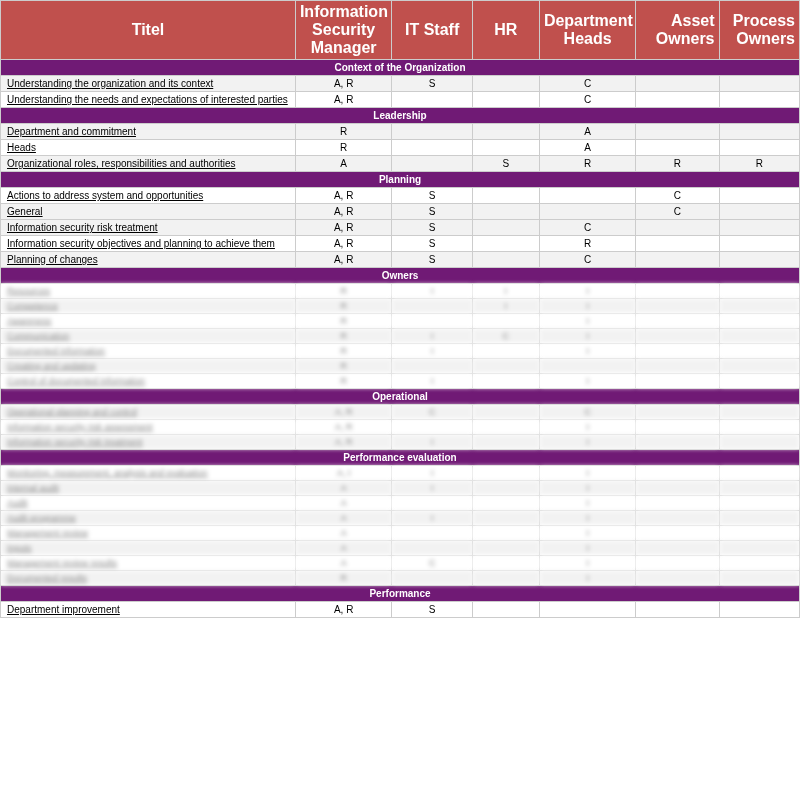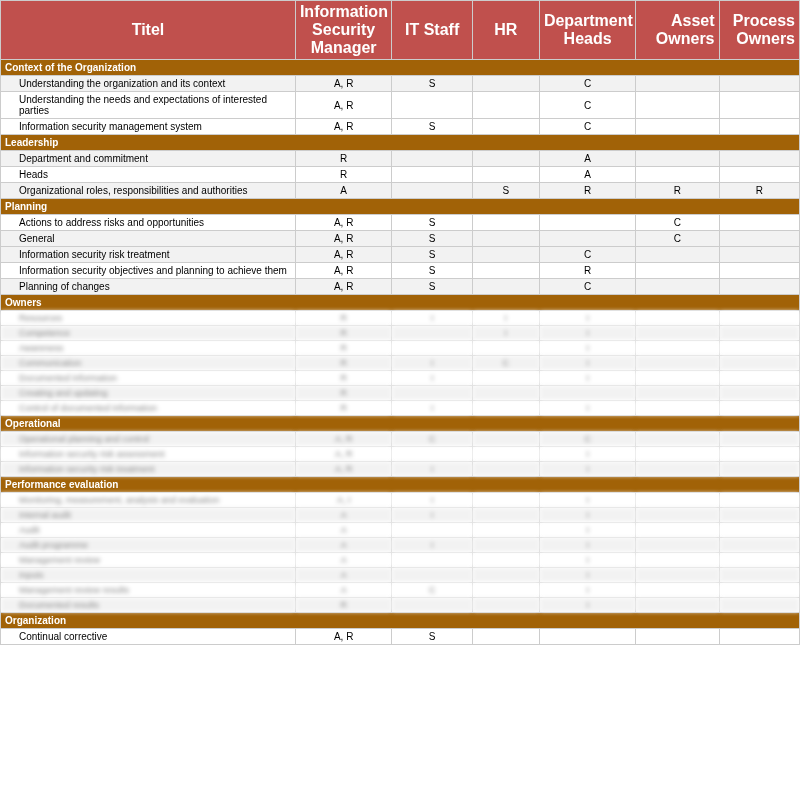--- a/index.html
+++ b/index.html
@@ -17,34 +17,35 @@
     }
     th, td {
       border: 1px solid #ccc;
       padding: 2px 4px;
       text-align: center;
       vertical-align: middle;
       overflow: hidden;
     }
     td.row-label {
       text-align: left;
-      padding-left: 18px;
+      padding-left: 6px;
+      text-decoration: underline;
     }
     thead th {
       background-color: #c0504d;
       color: #fff;
       font-weight: bold;
       font-size: 16px;
       vertical-align: middle;
     }
     .section-header td {
-      background-color: #a16207;
+      background-color: #701a75;
       color: #fff;
       font-weight: bold;
-      text-align: left;
+      text-align: center;
       padding-left: 4px;
       font-size: 10px;
     }
     .row-even td { background-color: #f2f2f2; }
     .row-odd td { background-color: #ffffff; }
     .blurred { filter: blur(2px); color: #888; font-size: 9px; }
     .col-title { width: 220px; margin-top: 43px; }
     .col-ism { width: 72px; }
     .col-it { width: 60px; }
     .col-hr { width: 50px; text-align: center; }
@@ -87,29 +88,20 @@
       </tr>
       <tr class="row-odd">
         <td class="row-label">Understanding the needs and expectations of interested parties</td>
         <td>A, R</td>
         <td></td>
         <td></td>
         <td>C</td>
         <td></td>
         <td></td>
       </tr>
-      <tr class="row-odd">
-        <td class="row-label">Information security management system</td>
-        <td>A, R</td>
-        <td>S</td>
-        <td></td>
-        <td>C</td>
-        <td></td>
-        <td></td>
-      </tr>
       <tr class="section-header">
         <td colspan="7">Leadership</td>
       </tr>
       <tr class="row-even">
         <td class="row-label">Department and commitment</td>
         <td>R</td>
         <td></td>
         <td></td>
         <td>A</td>
         <td></td>
@@ -130,21 +122,21 @@
         <td></td>
         <td>S</td>
         <td>R</td>
         <td>R</td>
         <td>R</td>
       </tr>
       <tr class="section-header">
         <td colspan="7">Planning</td>
       </tr>
       <tr class="row-odd">
-        <td class="row-label">Actions to address risks and opportunities</td>
+        <td class="row-label">Actions to address system and opportunities</td>
         <td>A, R</td>
         <td>S</td>
         <td></td>
         <td></td>
         <td>C</td>
         <td></td>
       </tr>
       <tr class="row-even">
         <td class="row-label">General</td>
         <td>A, R</td>
@@ -346,24 +338,24 @@
       <tr class="row-even">
         <td class="row-label blurred">Documented results</td>
         <td class="blurred">R</td>
         <td class="blurred"></td>
         <td class="blurred"></td>
         <td class="blurred">I</td>
         <td class="blurred"></td>
         <td class="blurred"></td>
       </tr>
       <tr class="section-header">
-        <td colspan="7">Organization</td>
-      </tr>
-      <tr class="row-odd">
-        <td class="row-label">Continual corrective</td>
+        <td colspan="7">Performance</td>
+      </tr>
+      <tr class="row-odd">
+        <td class="row-label">Department improvement</td>
         <td>A, R</td>
         <td>S</td>
         <td></td>
         <td></td>
         <td></td>
         <td></td>
       </tr>
     </tbody>
 </table>
 

